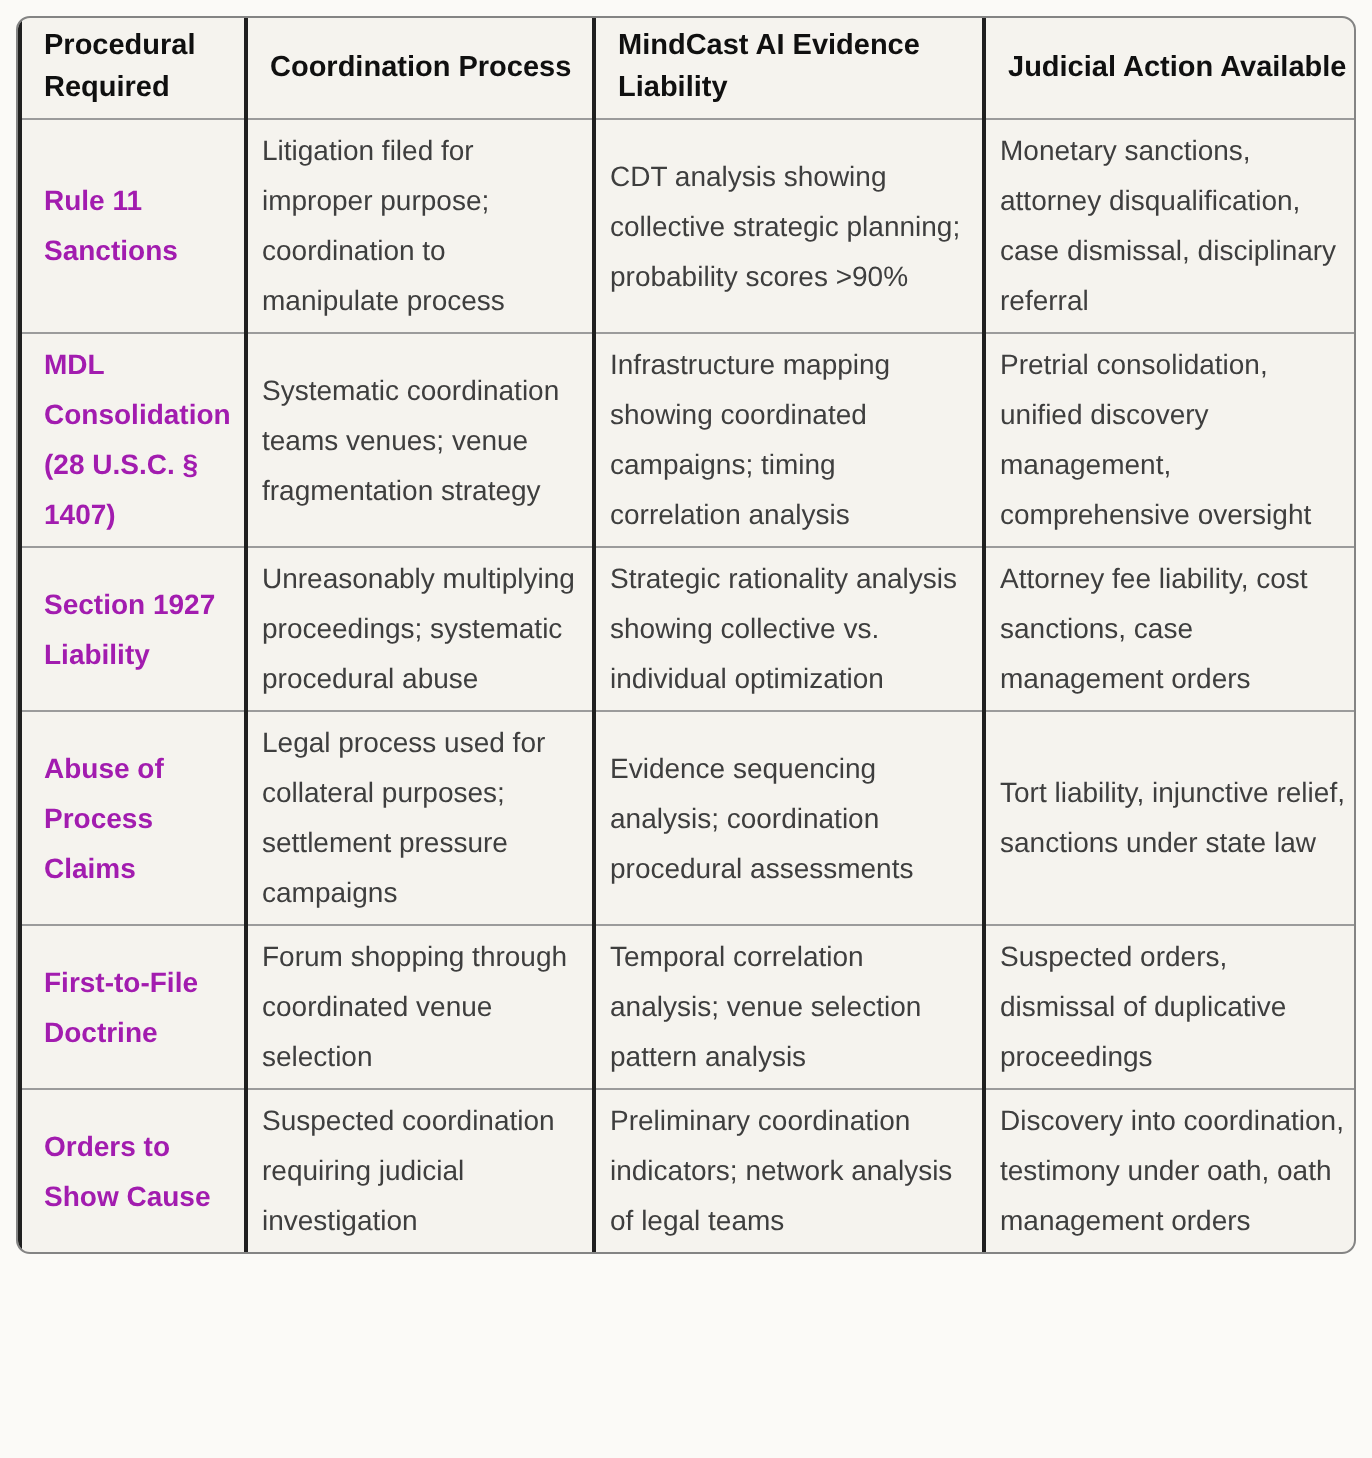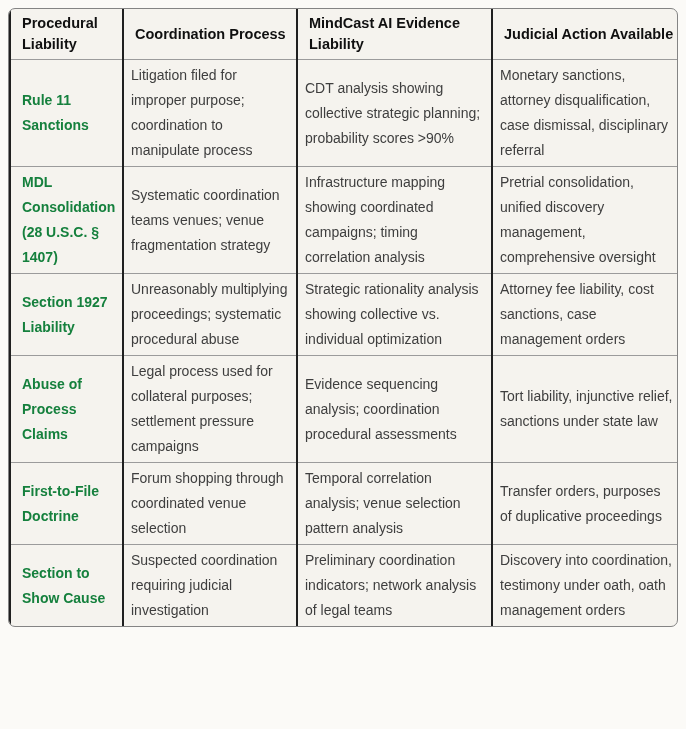--- a/index.html
+++ b/index.html
@@ -42,39 +42,39 @@
   }
   tbody td {
     border-top: 1px solid #9b9b9b;
     font-size: 14px;
     color: #3e3e3e;
     line-height: 25px;
     padding: 3px 6px 3px 7px;
   }
   tbody td.auth {
     font-weight: bold;
-    color: #15803d;
+    color: #a21caf;
     padding-left: 11px;
     padding-right: 4px;
   }
 </style>
 </head>
 <body>
 
 <div class="table-wrap">
   <table class="authority-table">
     <colgroup>
       <col style="width:113px">
       <col style="width:174px">
       <col style="width:195px">
       <col style="width:188px">
     </colgroup>
     <thead>
       <tr>
-        <th>Procedural Liability</th>
+        <th>Procedural Required</th>
         <th>Coordination Process</th>
         <th>MindCast AI Evidence Liability</th>
         <th>Judicial Action Available</th>
       </tr>
     </thead>
     <tbody>
       <tr>
         <td class="auth">Rule 11 Sanctions</td>
         <td>Litigation filed for improper purpose; coordination to manipulate process</td>
         <td>CDT analysis showing collective strategic planning; probability scores &gt;90%</td>
@@ -95,23 +95,23 @@
       <tr>
         <td class="auth">Abuse of Process Claims</td>
         <td>Legal process used for collateral purposes; settlement pressure campaigns</td>
         <td>Evidence sequencing analysis; coordination procedural assessments</td>
         <td>Tort liability, injunctive relief, sanctions under state law</td>
       </tr>
       <tr>
         <td class="auth">First-to-File Doctrine</td>
         <td>Forum shopping through coordinated venue selection</td>
         <td>Temporal correlation analysis; venue selection pattern analysis</td>
-        <td>Transfer orders, purposes of duplicative proceedings</td>
+        <td>Suspected orders, dismissal of duplicative proceedings</td>
       </tr>
       <tr>
-        <td class="auth">Section to Show Cause</td>
+        <td class="auth">Orders to Show Cause</td>
         <td>Suspected coordination requiring judicial investigation</td>
         <td>Preliminary coordination indicators; network analysis of legal teams</td>
         <td>Discovery into coordination, testimony under oath, oath management orders</td>
       </tr>
     </tbody>
   </table>
 </div>
 
 </body></html>

